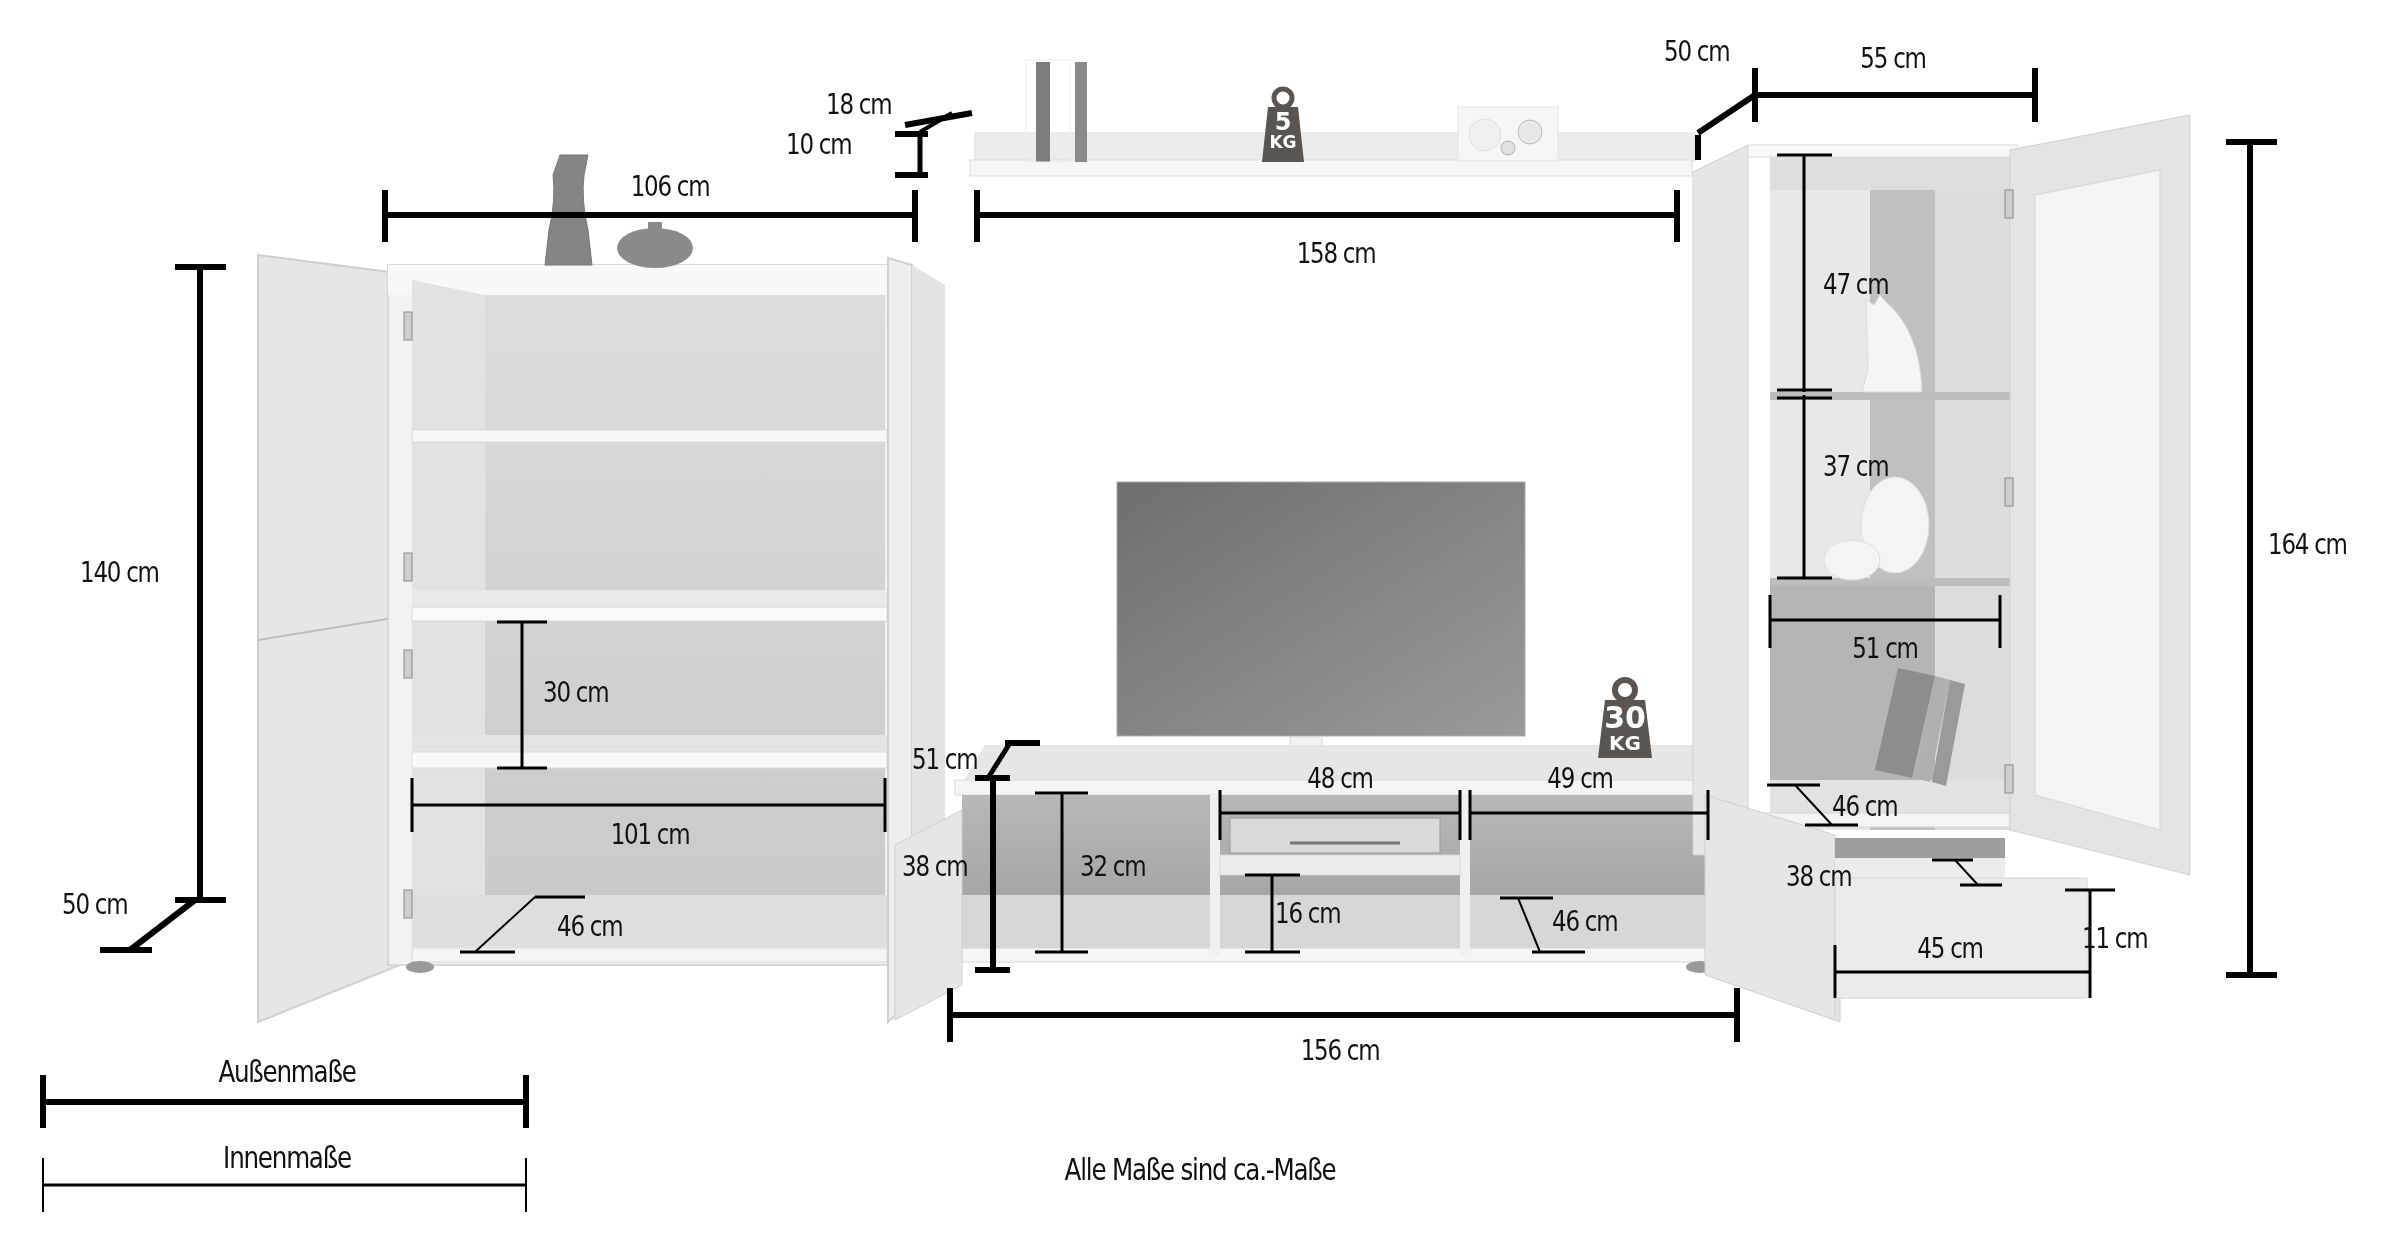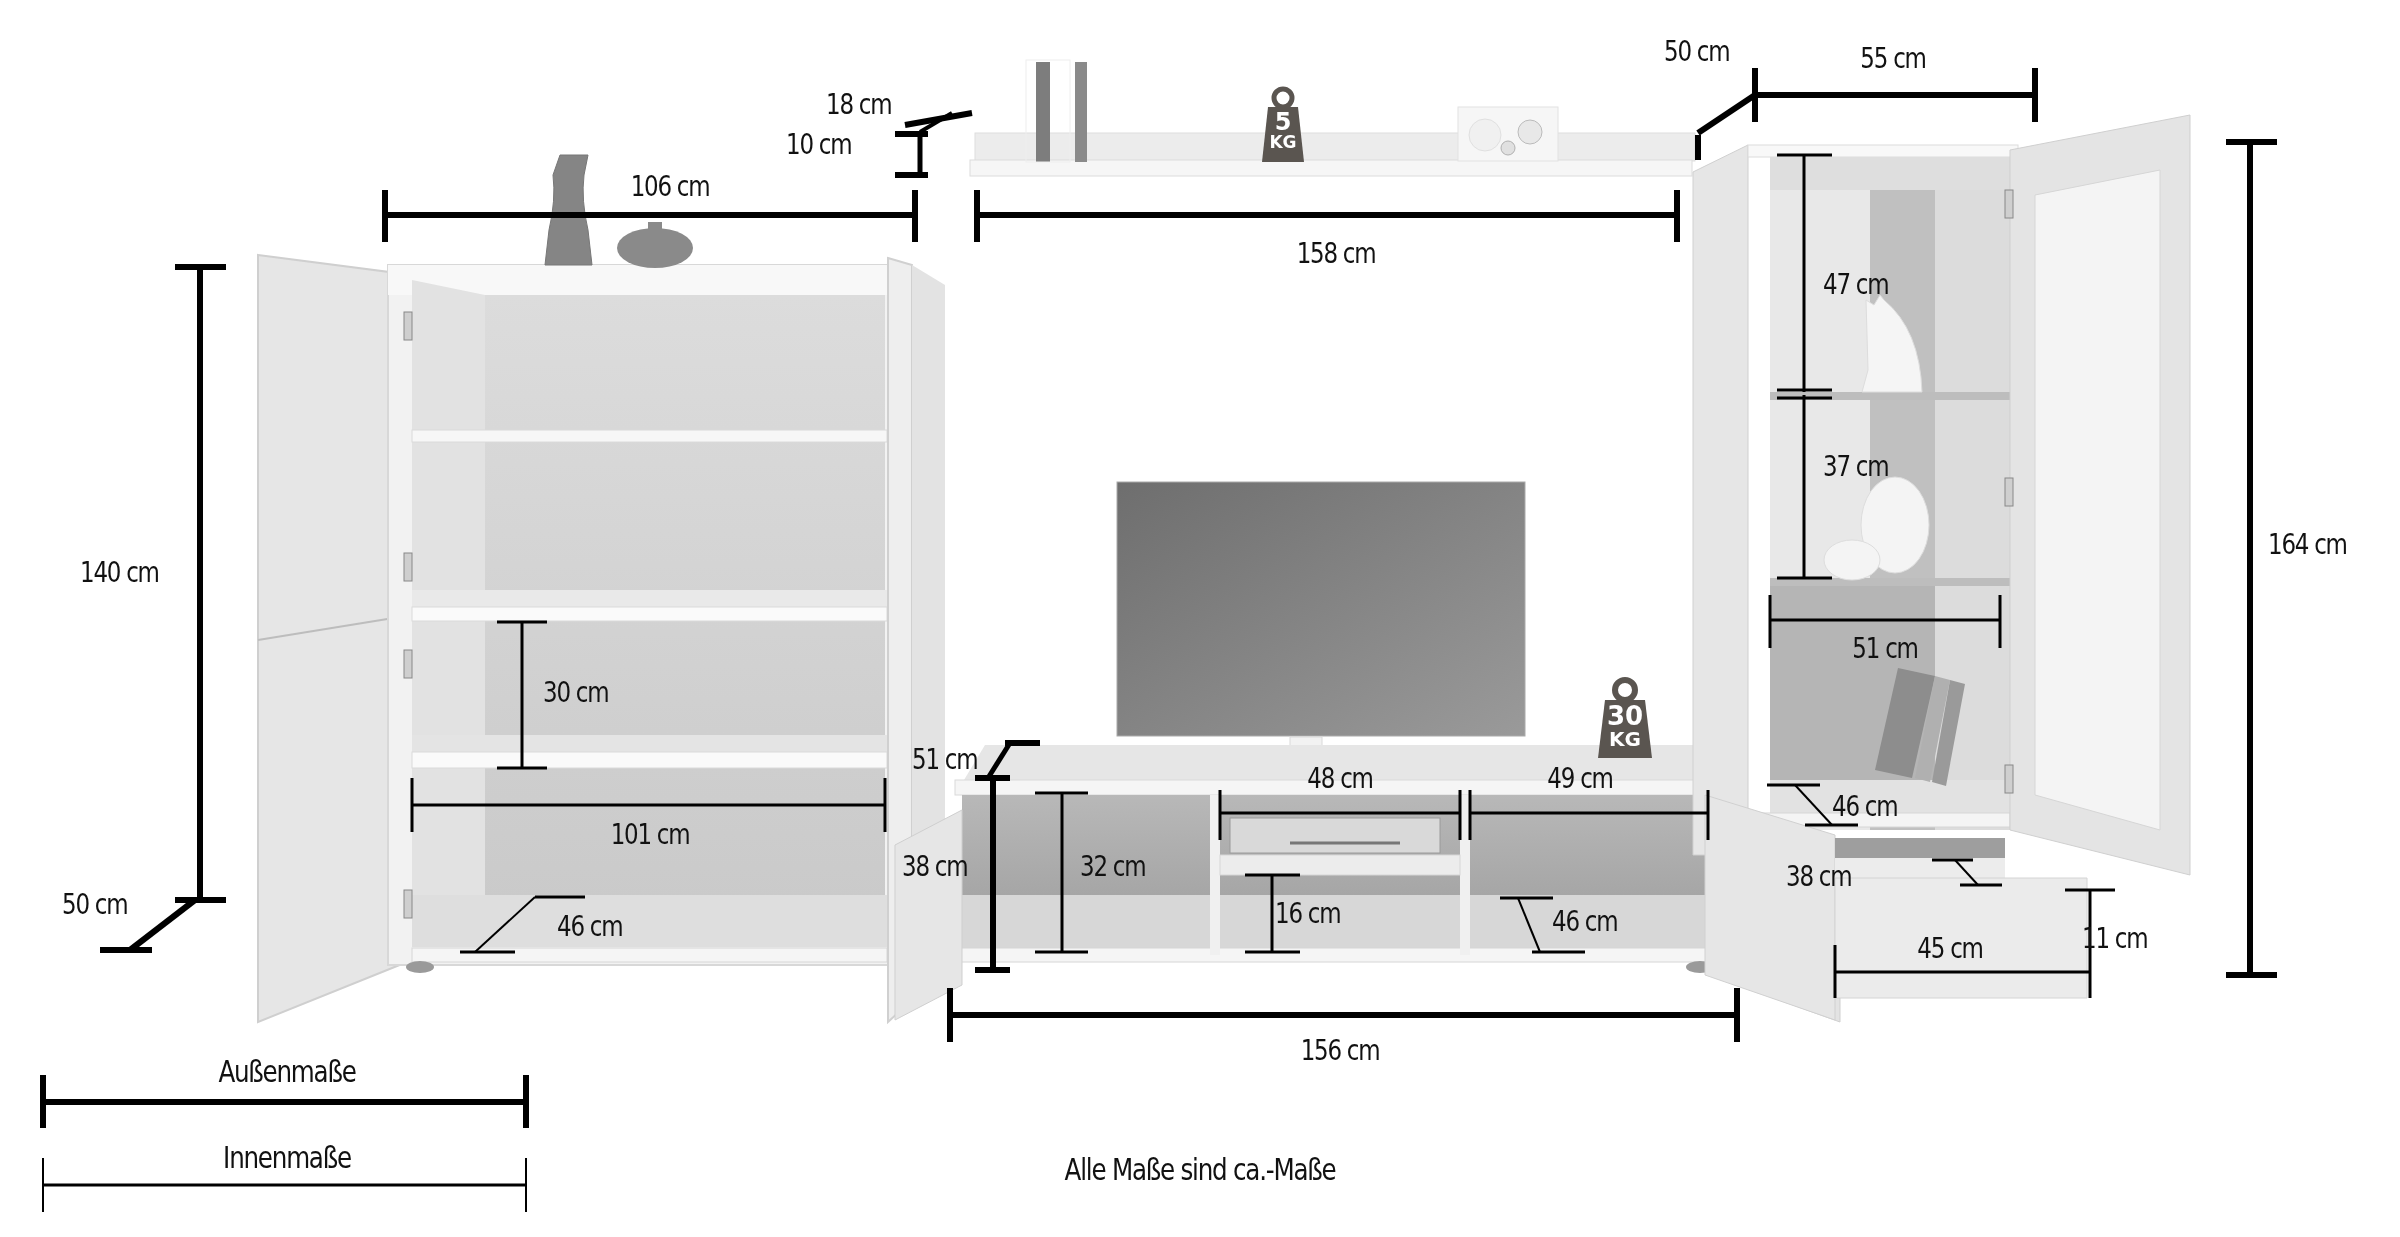--- a/index.html
+++ b/index.html
@@ -273,21 +273,21 @@
       <line x1="43" y1="1158" x2="43" y2="1212" stroke-width="2"></line>
       <line x1="526" y1="1158" x2="526" y2="1212" stroke-width="2"></line>
     </g>
   </svg>
 
   <div style="position:absolute;left:1262px;top:110px;width:42px;text-align:center;color:#fff;font-family:'DejaVu Sans',sans-serif;font-weight:bold;line-height:1;">
     <div style="font-size:24px;">5</div>
     <div style="font-size:17px;">KG</div>
   </div>
   <div style="position:absolute;left:1598px;top:703px;width:54px;text-align:center;color:#fff;font-family:'DejaVu Sans',sans-serif;font-weight:bold;line-height:1;">
-    <div style="font-size:26px;">30</div>
+    <div style="font-size:30px;">30</div>
     <div style="font-size:20px;">KG</div>
   </div>
 
   <div class="lbl c" style="left:670px;top:170px">106 cm</div>
   <div class="lbl" style="left:80px;top:556px">140 cm</div>
   <div class="lbl" style="left:62px;top:888px">50 cm</div>
   <div class="lbl" style="left:543px;top:676px">30 cm</div>
   <div class="lbl c" style="left:650px;top:818px">101 cm</div>
   <div class="lbl" style="left:557px;top:910px">46 cm</div>
 

